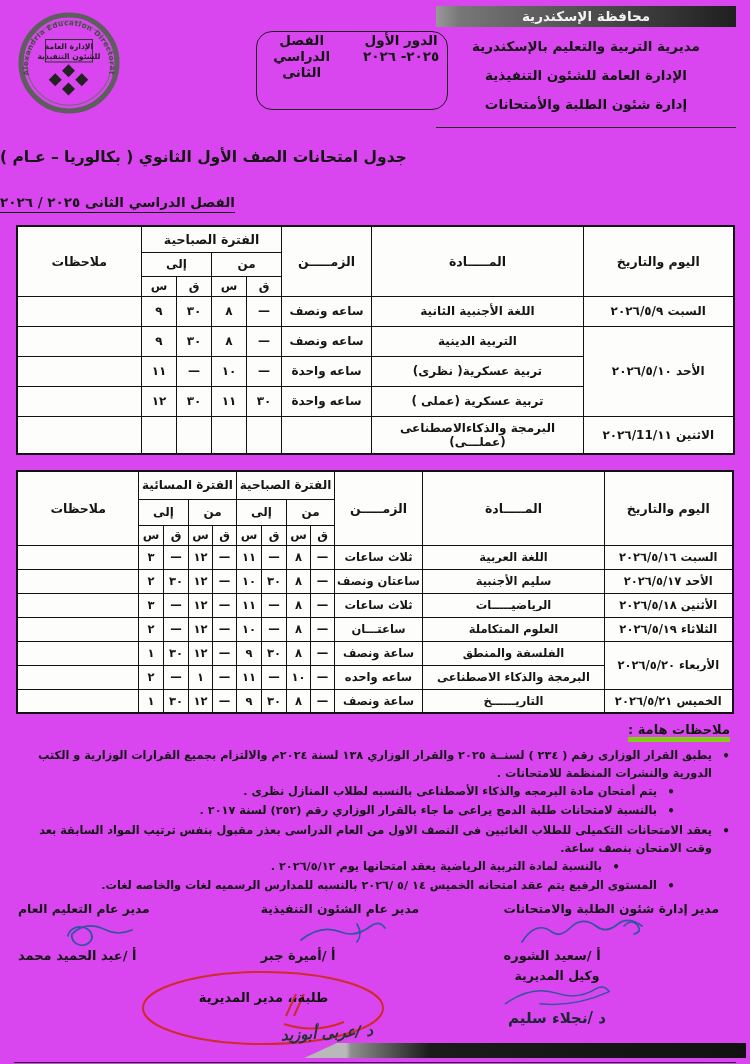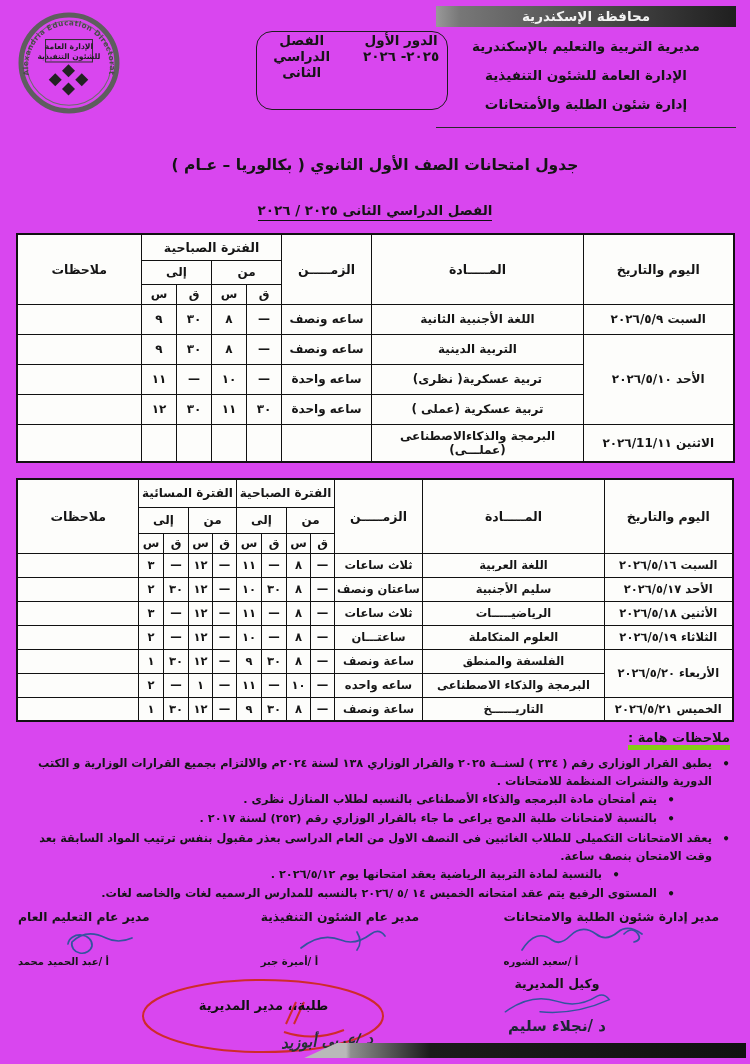--- a/index.html
+++ b/index.html
@@ -15,21 +15,21 @@
   .org-line { line-height:29px; }
   .org-strip { display:block; background:linear-gradient(to left,#1f1f1f,#777 92%,#999);
                color:#f3f3f3; line-height:21px; margin-bottom:5px; }
   .round-box { position:absolute; top:31px; left:256px; width:192px; height:79px;
                border:1.7px solid #1d1d1d; border-radius:16px; display:flex; flex-direction:row;
                justify-content:center; gap:9px; text-align:center; font-weight:700; font-size:13.5px;
                direction:rtl; }
   .logo { position:absolute; top:12px; left:18px; width:102px; height:102px; }
 
   
-  .titles { text-align:center; direction:rtl; margin-top:18px; }
+  .titles { text-align:left; direction:rtl; margin-top:10px; }
   .title-main { font-size:15.5px; font-weight:700; }
   .title-sub { display:inline-block; margin-top:9px; font-size:13.5px; font-weight:700;
                border-bottom:1.8px solid #111; padding-bottom:2px; }
 
   
   table { border-collapse:collapse; table-layout:fixed; width:717px; margin:0 auto;
           direction:rtl; text-align:center; font-weight:700; border:2.2px solid #111;
           background:#fdfdfb; }
   th, td { border:1.2px solid #111; padding:0 2px; overflow:hidden; }
   th { font-size:12.5px; }
@@ -52,21 +52,21 @@
   .note-item .txt { flex:1; }
   .indent1 { padding-right:55px; }
   .indent2 { padding-right:110px; }
 
   
   .sign-area { position:relative; direction:rtl; margin:6px 18px 0 18px; height:158px;
                font-weight:700; }
   .sig-row { display:flex; justify-content:space-between; }
   .sig-col { width:32%; text-align:left; position:relative; }
   .sig-title { font-size:12.3px; }
-  .sig-name { font-size:10px; margin-top:-6px; }
+  .sig-name { font-size:13px; margin-top:-6px; }
   .scribble { height:34px; }
   .approve-wrap { position:absolute; left:118px; top:62px; width:255px; height:96px; }
   .approve-oval { position:absolute; inset:0; }
   .approve-label { position:absolute; top:26px; width:100%; text-align:center;
                    font-size:13px; color:#111; }
   .approve-name { position:absolute; top:60px; right:18px; font-size:15px; color:#233;
                   transform:rotate(-3deg); font-style:italic; }
   .deputy-wrap { position:absolute; right:60px; top:66px; width:230px; text-align:center; }
   .deputy-title { font-size:12.5px; }
   .deputy-name { font-size:15px; color:#1c2733; margin-top:-4px; }

